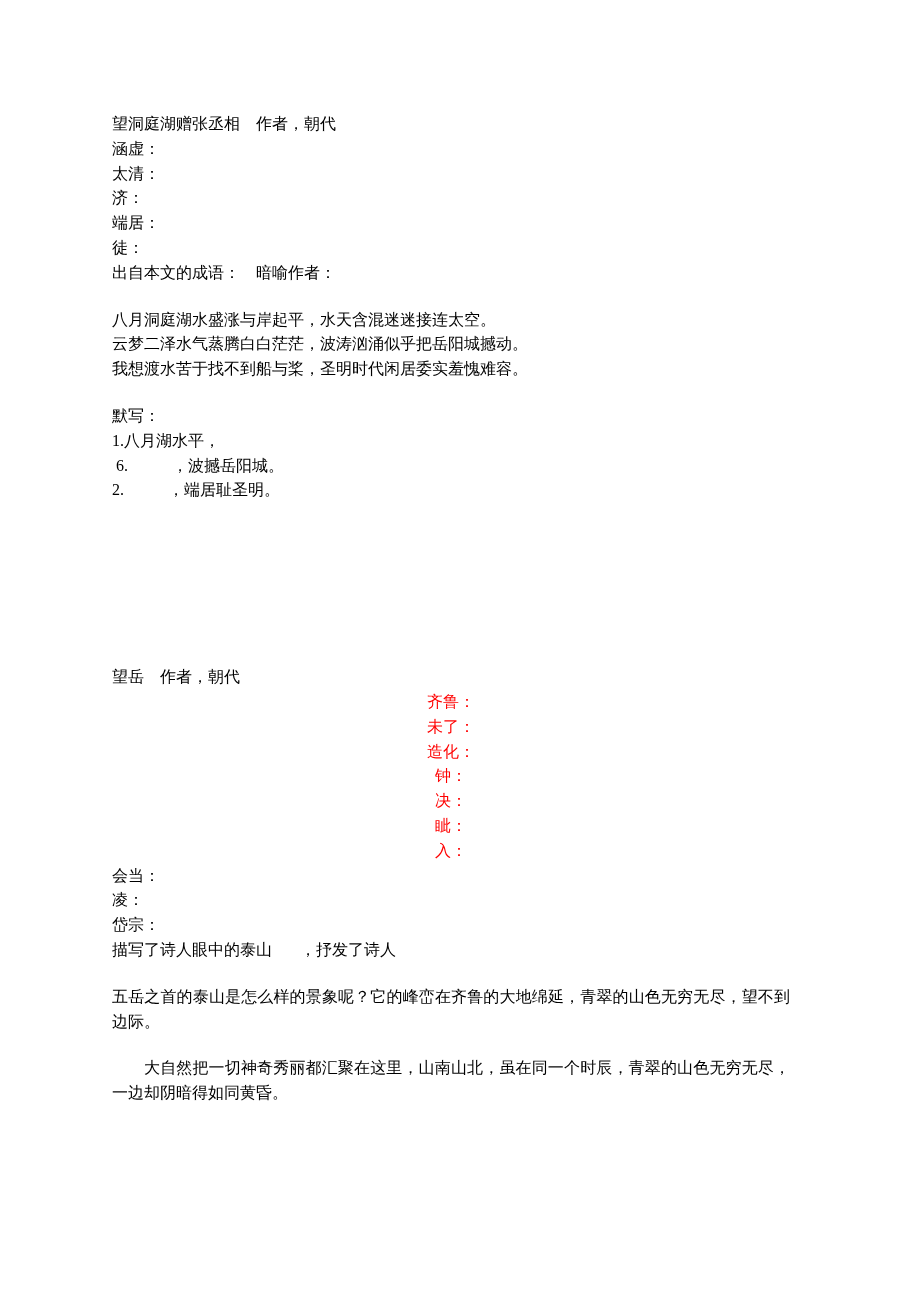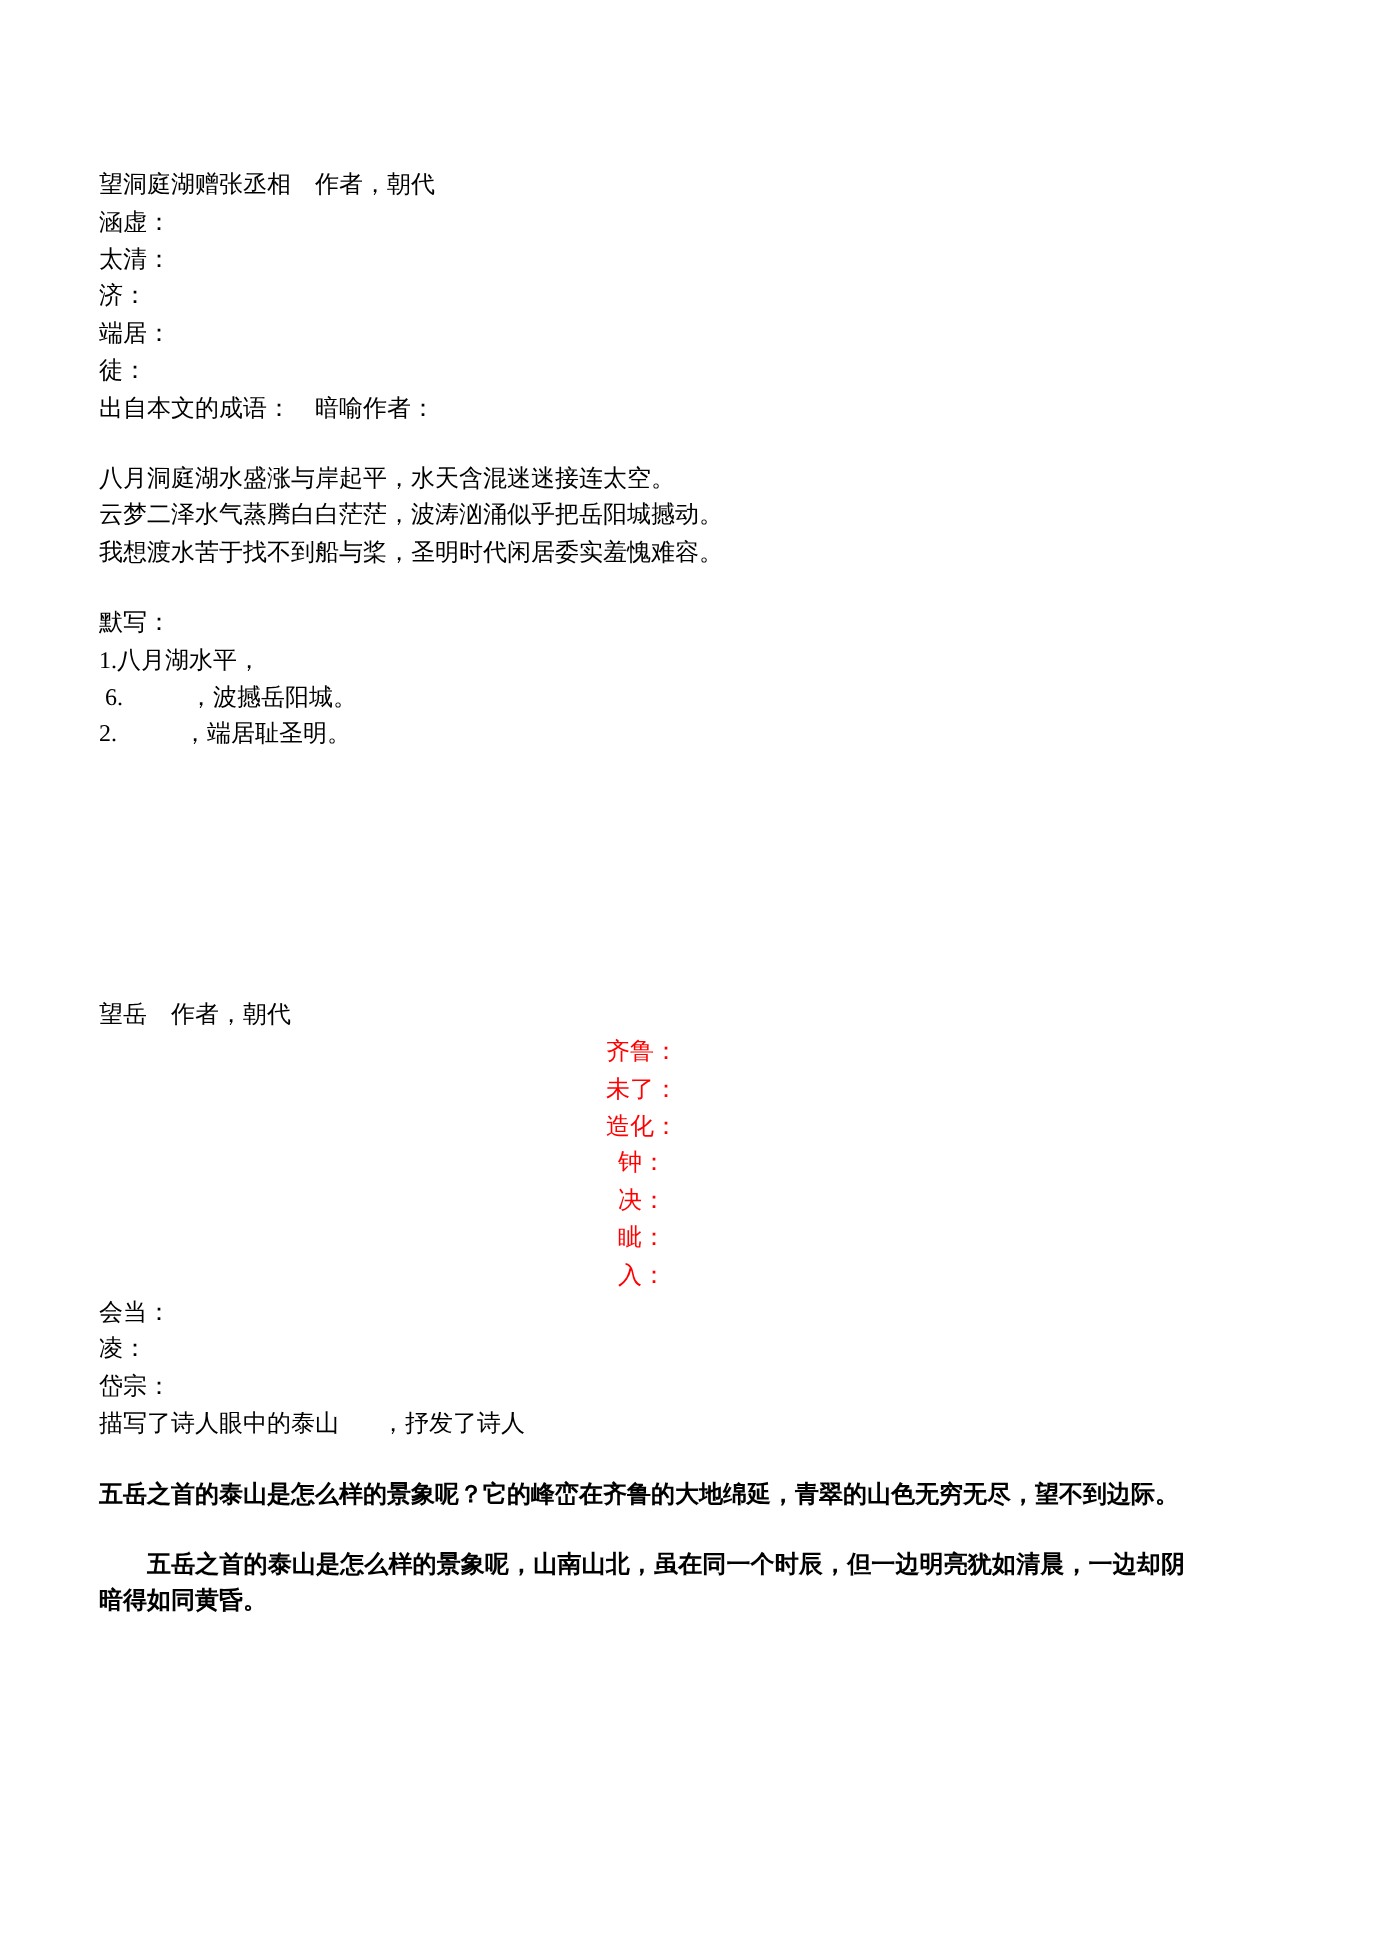--- a/index.html
+++ b/index.html
@@ -4,21 +4,21 @@
 <style>
   html, body {
     margin: 0;
     padding: 0;
     background: #ffffff;
     width: 920px;
   }
   .page {
     width: 920px;
     min-height: 1302px;
-    padding: 112px 130px 0 66px;
+    padding: 112px 130px 0 112px;
     box-sizing: border-box;
     font-family: "SimSun", "宋体", serif;
     font-size: 16px;
     color: #000000;
     line-height: 1.55;
     border-radius: 25px;
   }
   .block {
     margin-bottom: 22px;
   }
@@ -33,21 +33,20 @@
   }
   .red {
     color: #ff0000;
     text-align: center;
   }
   .indent {
     text-indent: 2em;
   }
   .para {
     text-align: justify;
-    font-weight: bold;
   }
 </style>
 </head>
 <body>
 
 <div class="page">
 
   <div class="block">
     <div class="line">望洞庭湖赠张丞相    作者，朝代</div>
     <div class="line">涵虚：</div>
@@ -82,15 +81,15 @@
     <div class="line red">决：</div>
     <div class="line red">眦：</div>
     <div class="line red">入：</div>
     <div class="line">会当：</div>
     <div class="line">凌：</div>
     <div class="line">岱宗：</div>
     <div class="line">描写了诗人眼中的泰山       ，抒发了诗人</div>
   </div>
 
   <div class="block para">五岳之首的泰山是怎么样的景象呢？它的峰峦在齐鲁的大地绵延，青翠的山色无穷无尽，望不到边际。</div>
-  <div class="block para indent">五岳之首的泰山是怎么样的景象呢，山南山北，虽在同一个时辰，但一边明亮犹如清晨，一边却阴暗得如同黄昏。</div>
+  <div class="block para indent">大自然把一切神奇秀丽都汇聚在这里，山南山北，虽在同一个时辰，青翠的山色无穷无尽，一边却阴暗得如同黄昏。</div>
 
 </div>
 
 </body></html>

